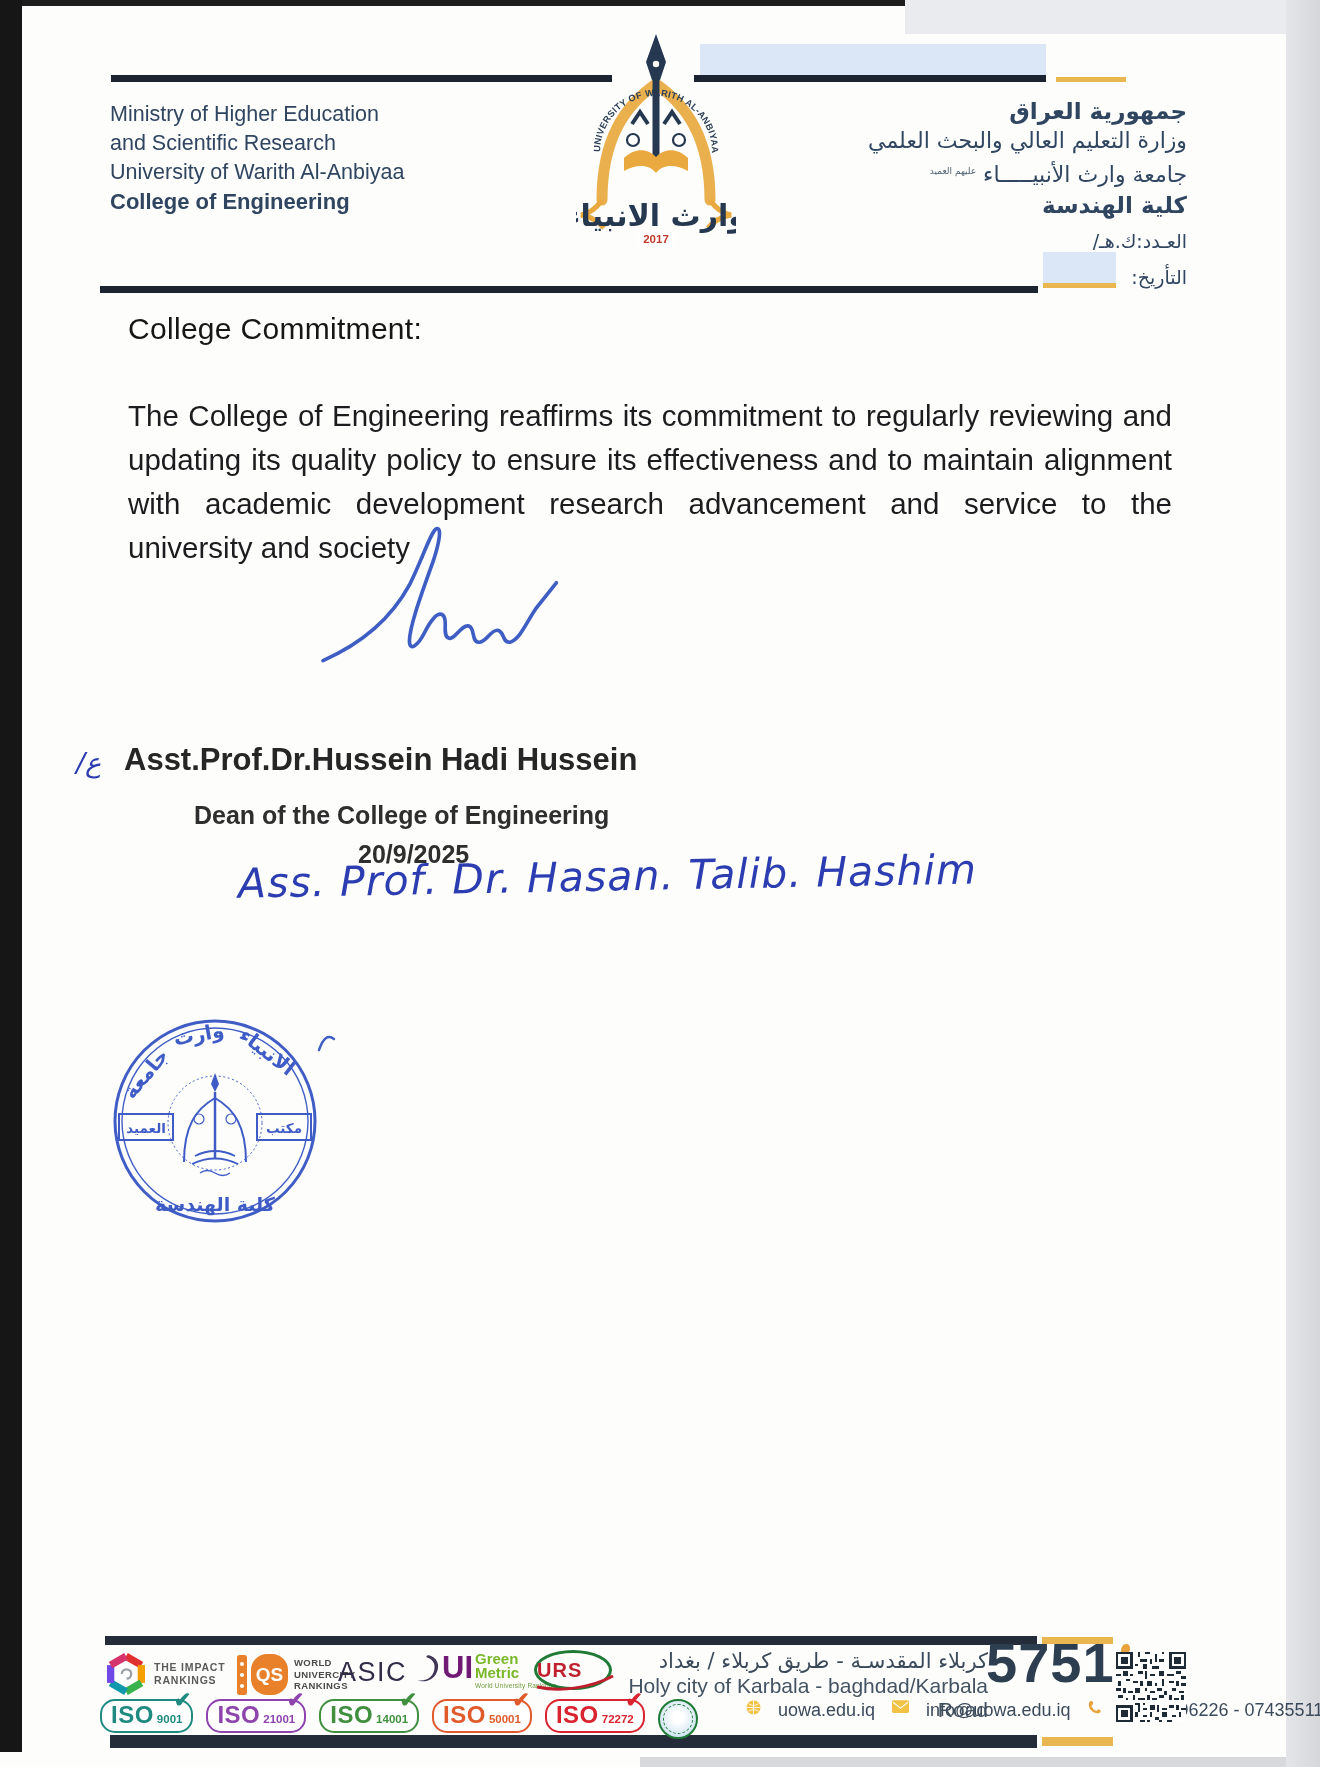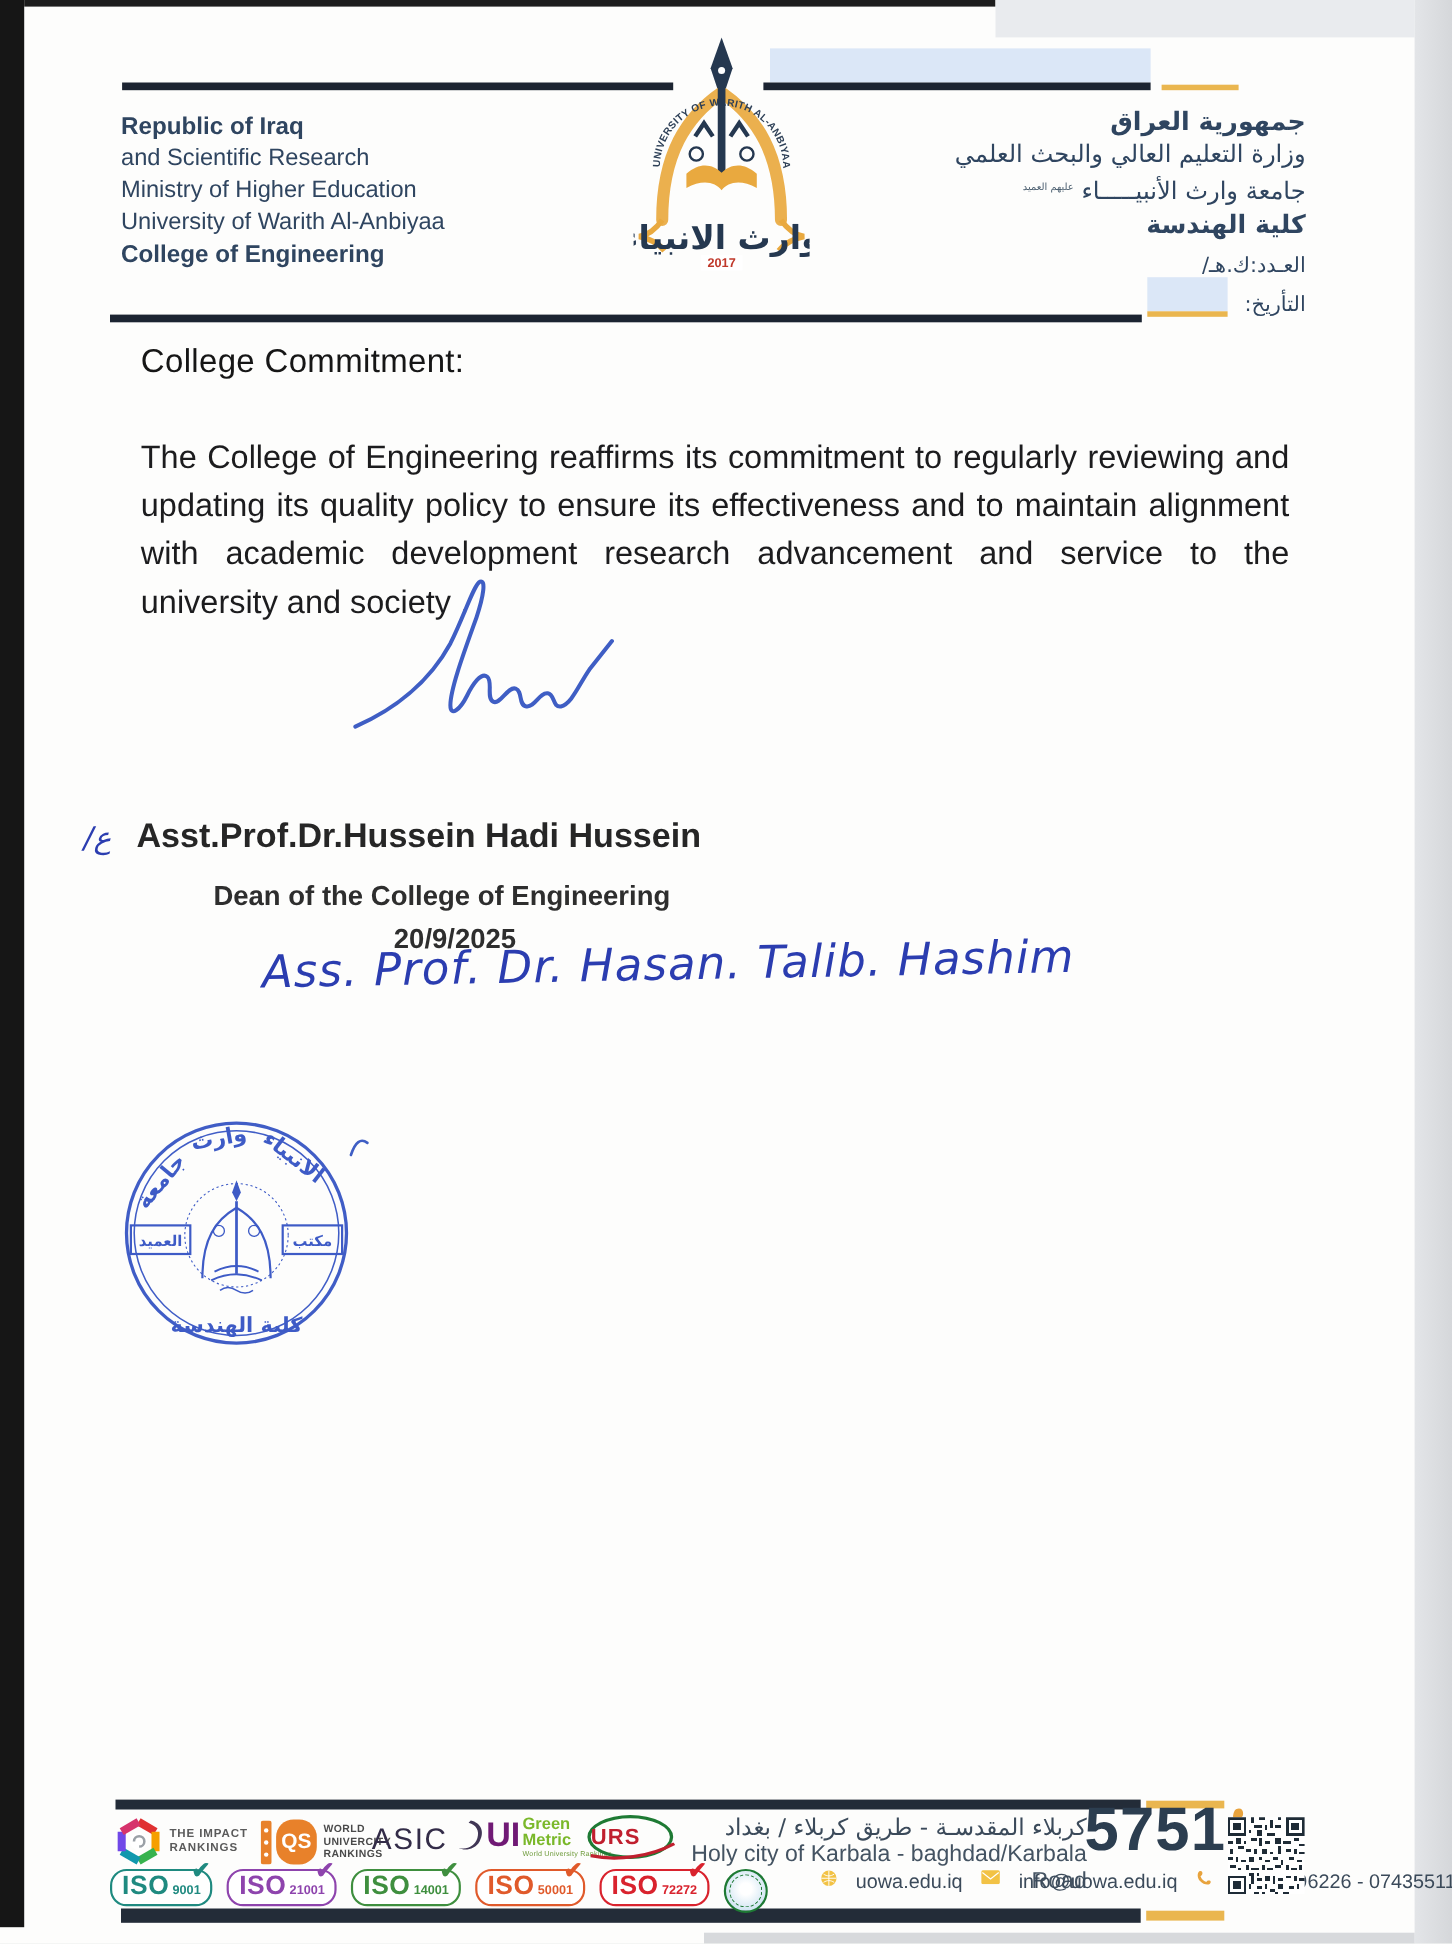--- a/index.html
+++ b/index.html
@@ -123,23 +123,22 @@
 
   <div class="abs bluebox bluebox-top"></div>
   <div class="abs bar bar-left"></div>
   <div class="abs bar bar-right"></div>
   <div class="abs gold gold-top"></div>
   <div class="abs bluebox bluebox-date"></div>
   <div class="abs gold gold-date"></div>
   <div class="abs bar bar-foot2"></div>
 
   <div class="abs hdr-left">
-    <div class="b">Republic of Iraq</div>
+    <div>Ministry of Higher Education</div>
     <div>and Scientific Research</div>
-    <div>Ministry of Higher Education</div>
     <div>University of Warith Al-Anbiyaa</div>
     <div class="b">College of Engineering</div>
   </div>
 
   <svg class="abs logo-svg" viewBox="0 0 160 232">
     <defs>
         <path id="lp" d="M24,124 A56,56 0 0 1 136,124"></path>
       </defs>
     <path d="M26,172 C26,112 48,78 80,56 C112,78 134,112 134,172" stroke="#e9a93f" stroke-width="11" fill="none" stroke-linecap="round" opacity="0.92"></path>
     <path d="M26,172 q-9,13 -21,15 q15,3 23,13 M134,172 q9,13 21,15 q-15,3 -23,13" stroke="#e9a93f" stroke-width="5" fill="none"></path>

